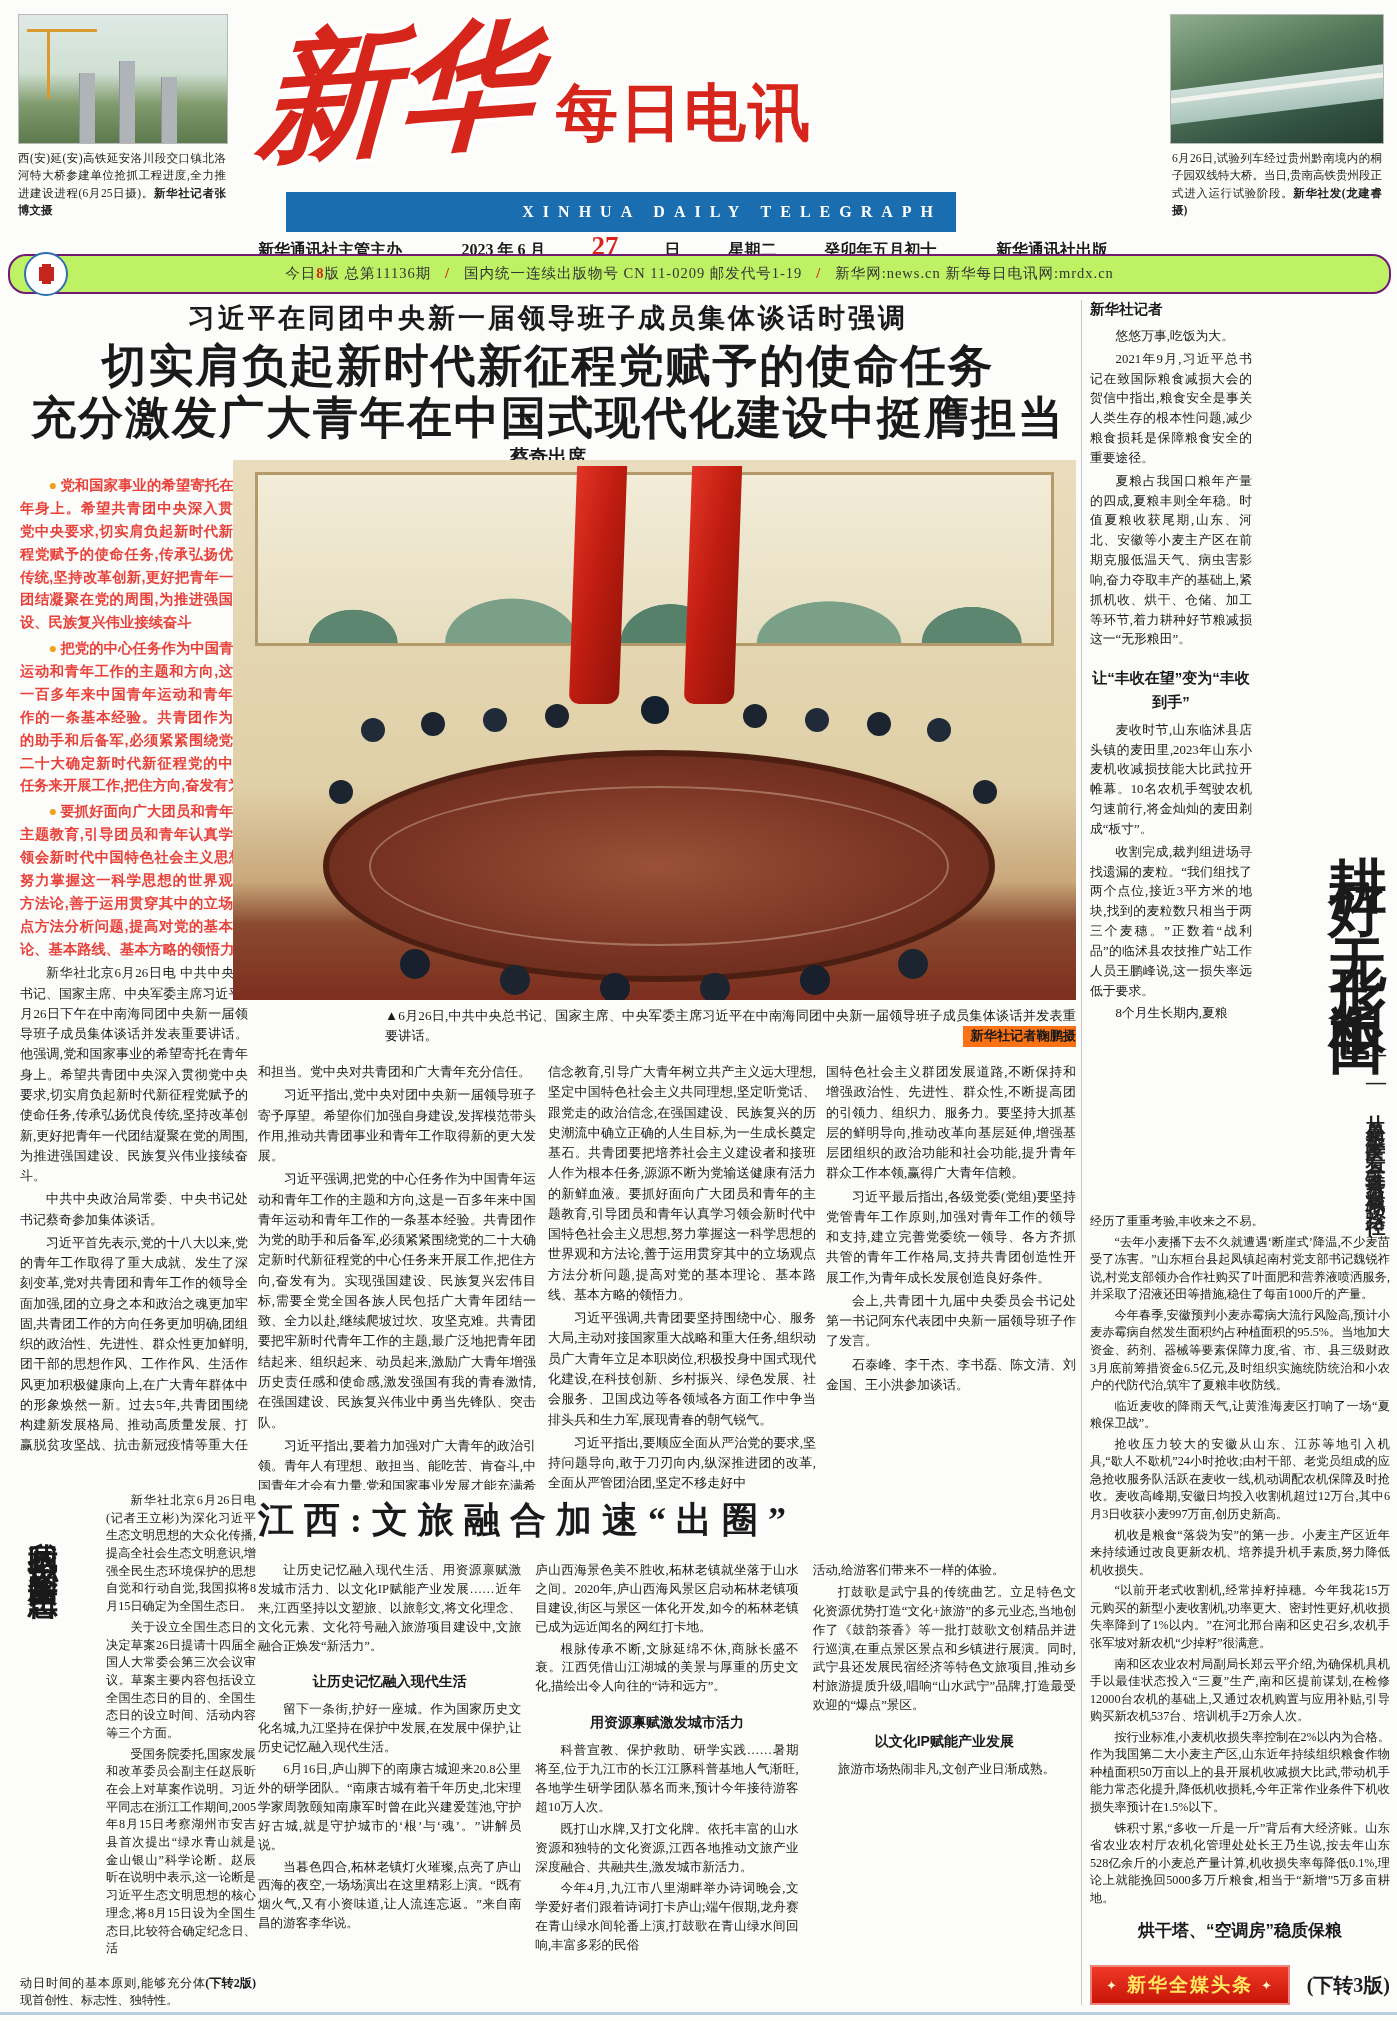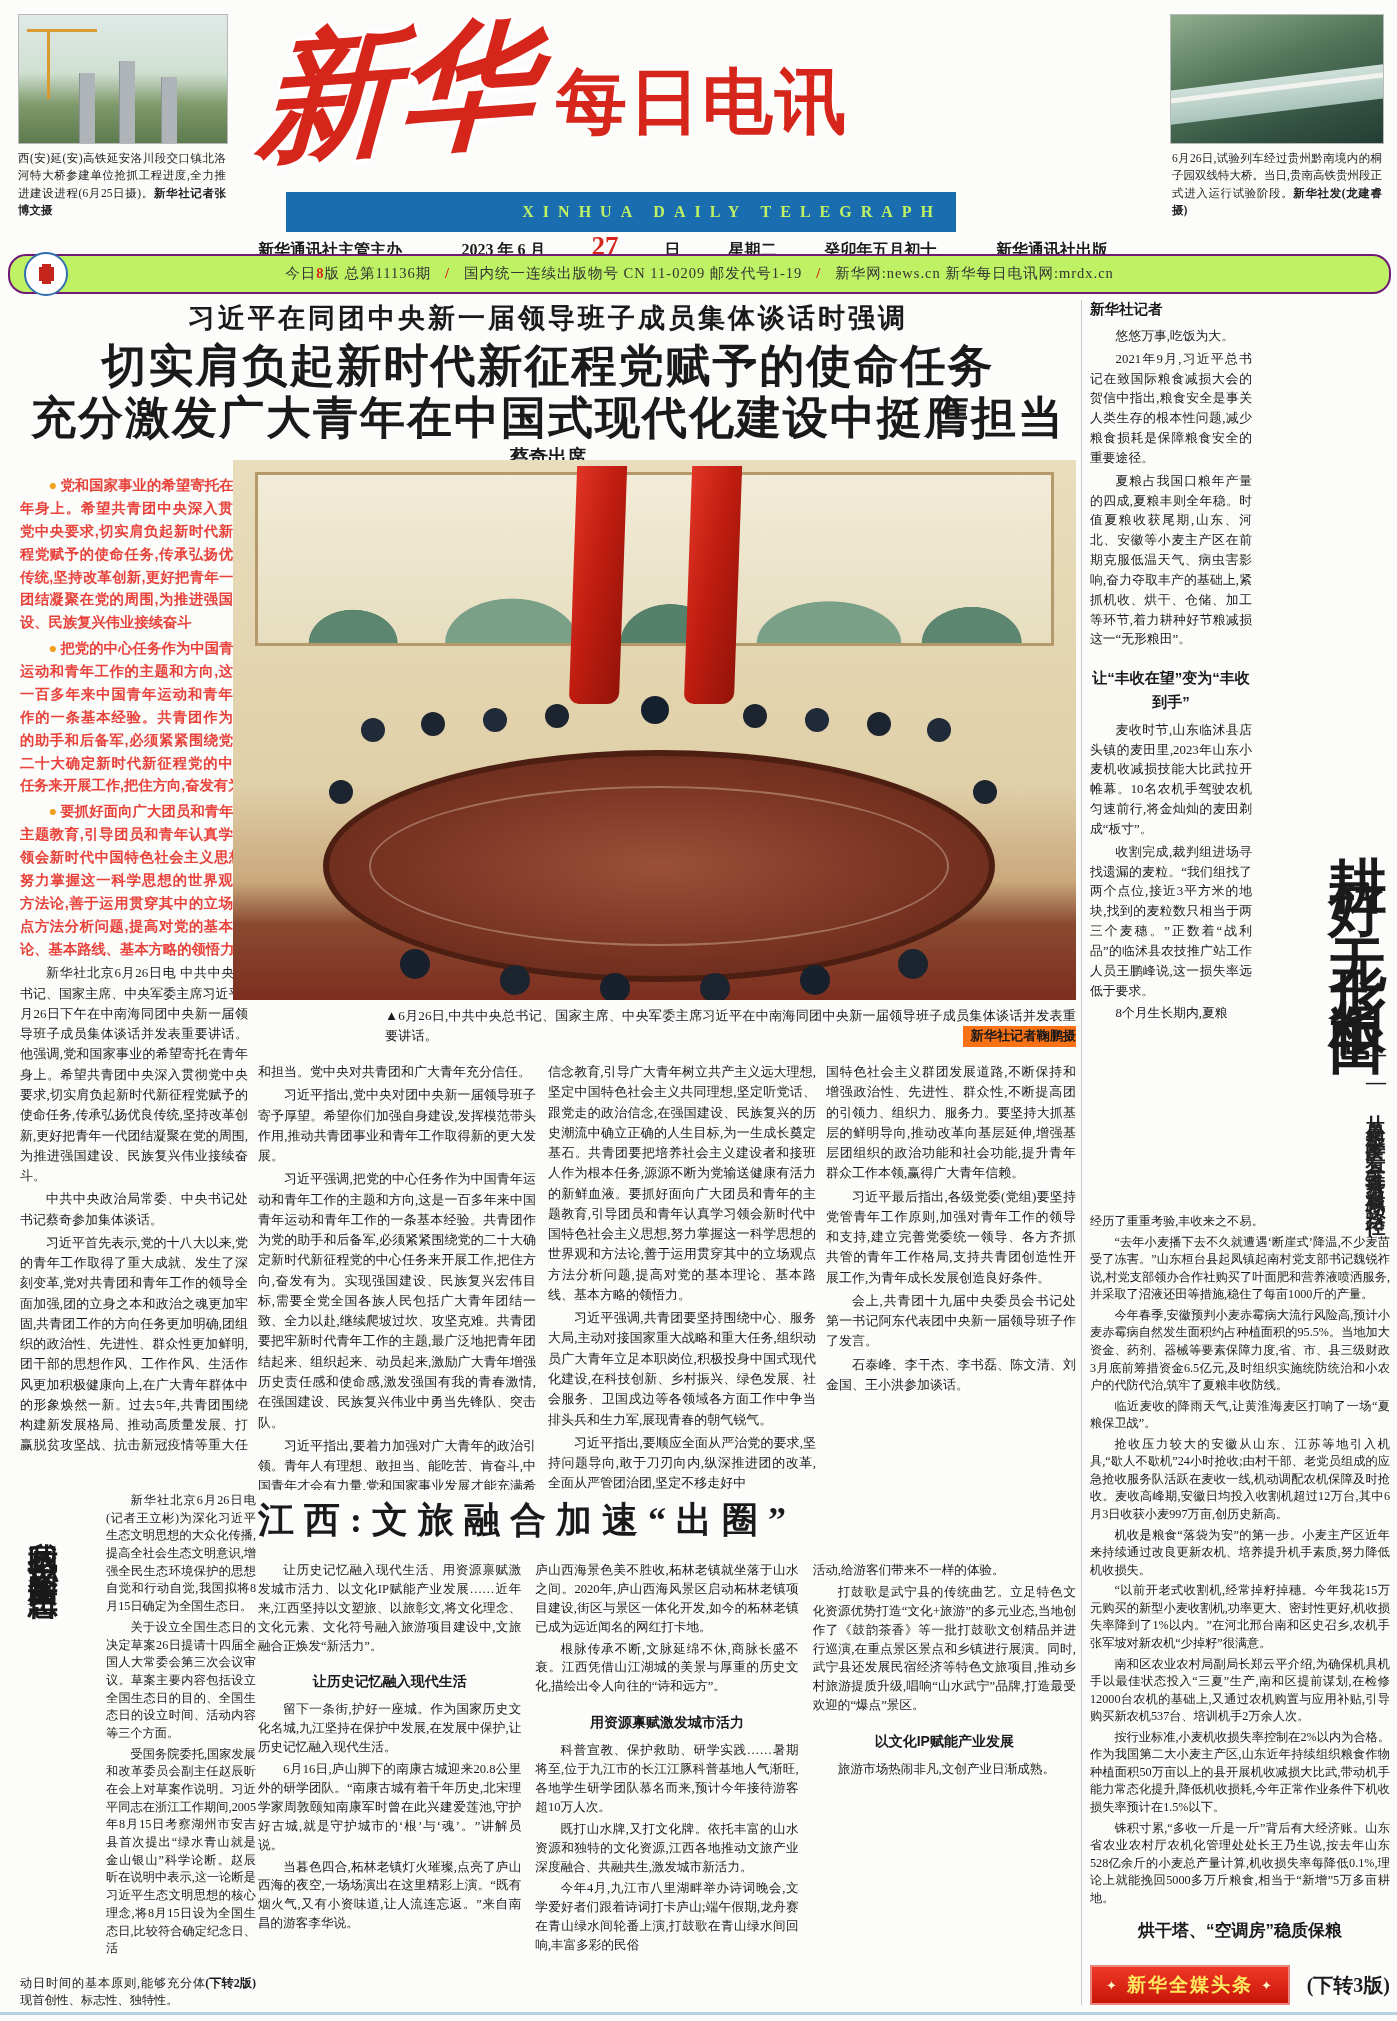--- a/index.html
+++ b/index.html
@@ -12,26 +12,26 @@
   #photoL .pier{position:absolute;bottom:0;width:16px;height:70px;background:#aeb4b8;box-shadow:1px 0 0 #8c9296 inset;}
   #photoL .crane{position:absolute;left:28px;top:14px;width:3px;height:70px;background:#d99a30;}
   #photoL .crane:after{content:"";position:absolute;left:-20px;top:0;width:70px;height:3px;background:#d99a30;}
   #photoR{left:1170px;width:212px;background:linear-gradient(160deg,#8fae8e 0%,#54775a 40%,#335243 75%,#243d33 100%);}
   #photoR .river{position:absolute;left:-20px;top:62px;width:260px;height:34px;background:linear-gradient(#cfe0da,#a9c4bb);transform:rotate(-7deg);}
   #photoR .bridge{position:absolute;left:-10px;top:70px;width:240px;height:5px;background:#f2f2ee;transform:rotate(-7deg);box-shadow:0 6px 0 -3px #d8ded8;}
   .pcap{position:absolute;width:208px;font-size:11.5px;line-height:1.5;text-align:justify;color:#222;}
   .pcap b{font-weight:bold;}
   
   .bluebar{position:absolute;left:286px;top:192px;width:670px;height:40px;background:#1a6dae;z-index:1;}
-  .bluebar .en{position:absolute;right:14px;top:0;line-height:40px;color:#bef264;font-size:16px;
+  .bluebar .en{position:absolute;right:14px;top:0;line-height:40px;color:#ffffff;font-size:16px;
                letter-spacing:9px;font-weight:bold;font-family:"Liberation Serif",serif;}
   .t-script{position:absolute;left:258px;top:2px;z-index:3;font-size:138px;line-height:1.3;color:#d6261c;
             font-weight:900;font-style:italic;transform:rotate(-4deg) skewX(-6deg);
             text-shadow:3px 3px 0 #fff,-3px -3px 0 #fff,3px -3px 0 #fff,-3px 3px 0 #fff,0 4px 0 #fff;}
-  .t-rest{position:absolute;left:556px;top:60px;z-index:2;font-size:71px;line-height:1.2;font-weight:900;
+  .t-rest{position:absolute;left:556px;top:76px;z-index:2;font-size:62px;line-height:1.2;font-weight:900;
           color:#d6261c;letter-spacing:2px;text-shadow:2px 2px 0 #fff;}
   .daterow{position:absolute;left:258px;top:231px;width:850px;display:flex;justify-content:space-between;
            align-items:baseline;font-size:16px;font-weight:bold;z-index:4;}
   .daterow .big27{font-size:27px;color:#d6261c;font-weight:900;padding:0 2px;}
   .daterow .mid span{margin:0 22px;}
   
   .strip{position:absolute;left:8px;top:254px;width:1379px;height:36px;border:2px solid #701a75;
          border-radius:18px;background:#bef264;z-index:5;}
   .strip .txt{position:absolute;left:0;right:0;top:8px;text-align:center;font-size:14.5px;color:#333;letter-spacing:1px;}
   .strip .red{color:#d6261c;font-weight:bold;}

